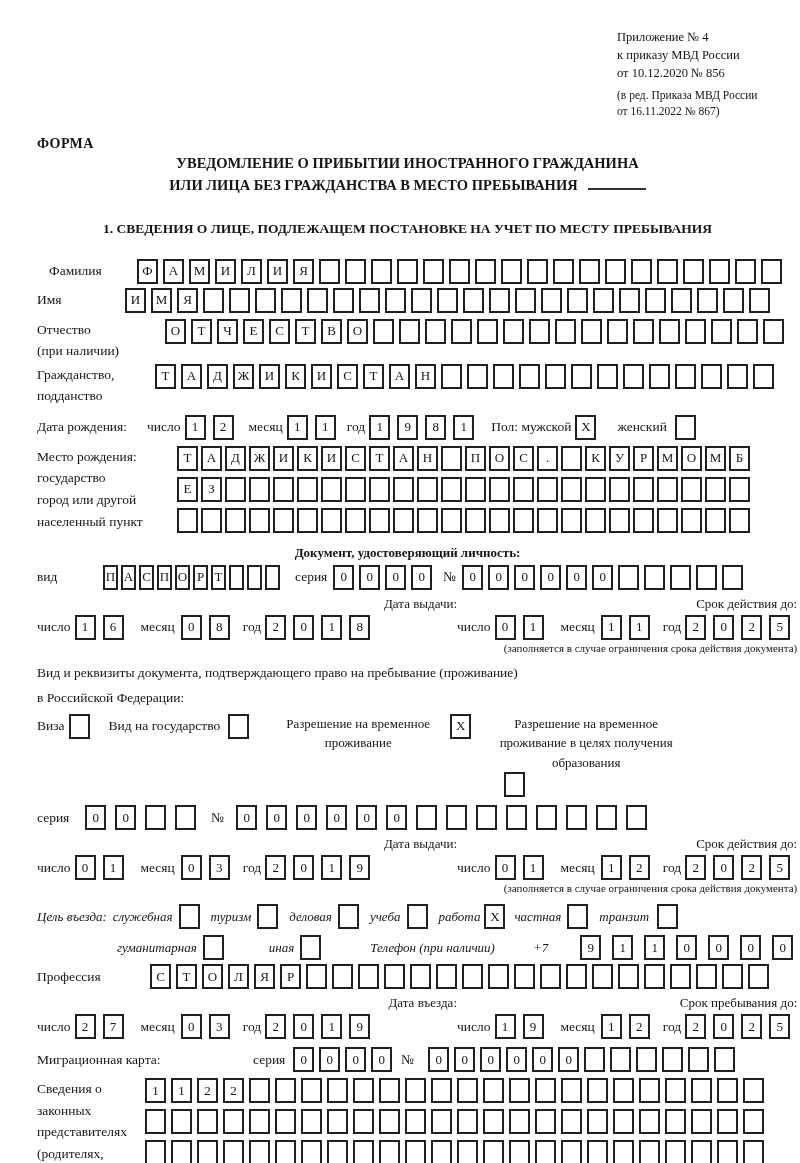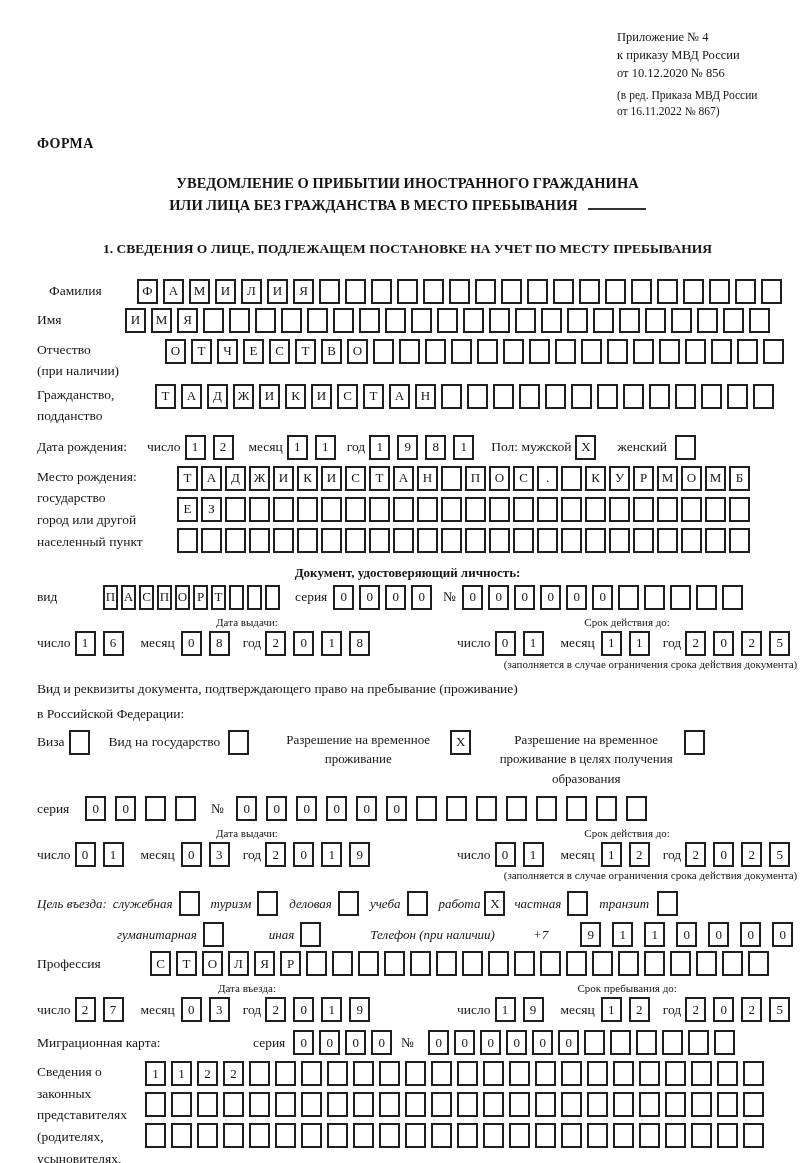--- a/index.html
+++ b/index.html
@@ -4,21 +4,21 @@
 <style>
   html,body{margin:0;padding:0;background:#e9e9e9;}
   .page{
     position:relative;width:800px;height:1163px;margin:0 auto;background:#fff;
     box-sizing:border-box;padding:28px 22px 0 37px;
     font-family:"Liberation Serif","DejaVu Serif",serif;color:#151515;overflow:hidden;
   }
   .hdr{margin-left:580px;font-size:12.5px;line-height:1.45;}
   .hdr-rev{margin-left:580px;font-size:11.5px;line-height:1.4;margin-top:5px;}
   .forma{text-align:left;font-weight:bold;font-size:14px;margin-top:16px;letter-spacing:.4px;}
-  .title{text-align:center;font-weight:bold;font-size:14.5px;line-height:1.55;margin-top:20px;}
+  .title{text-align:center;font-weight:bold;font-size:14.5px;line-height:1.55;}
   .title-underline{display:inline-block;width:58px;border-bottom:2px solid #333;margin-left:10px;height:14px;}
   .sec-heading{text-align:center;font-weight:bold;font-size:13.5px;margin-top:24px;}
 
   .row{display:flex;align-items:center;}
   .rowt{display:flex;align-items:flex-start;}
   .lbl{font-size:13.5px;white-space:nowrap;}
   .lblblock{font-size:13.5px;line-height:1.6;}
   .cells{display:inline-flex;flex-wrap:nowrap;}
   .cell{
     box-sizing:content-box;width:17px;height:21px;border:2px solid #1f1f1f;margin-right:5px;
@@ -43,21 +43,21 @@
   .ml4{margin-left:4px;} .ml6{margin-left:6px;} .ml8{margin-left:8px;}
   .ml10{margin-left:10px;} .ml12{margin-left:12px;} .ml14{margin-left:14px;}
   .ml16{margin-left:16px;} .ml20{margin-left:20px;}
   .ml48{margin-left:48px;}
   .mt2{margin-top:2px;} .mt4{margin-top:4px;} .mt6{margin-top:6px;} .mt8{margin-top:8px;}
 
   .doc-heading{text-align:center;font-weight:bold;font-size:13px;margin-top:6px;}
   .dates{display:flex;margin-top:6px;}
   .dcol.left{flex:0 0 420px;}
   .dcol.right{flex:1;}
-  .dhead{text-align:center;font-size:11px;}
+  .dhead{text-align:right;font-size:13px;}
   .dfields{display:flex;align-items:center;margin-top:3px;}
   .dnote{font-size:11px;text-align:right;margin-top:2px;white-space:nowrap;}
   .intro{font-size:13.5px;line-height:1.7;margin-top:8px;}
   .opt-row{display:flex;align-items:flex-start;margin-top:4px;}
   .opt-ml{font-size:13px;text-align:center;line-height:1.5;}
   .opt{display:flex;align-items:center;}
   .purpose-row{display:flex;align-items:center;margin-top:10px;}
   .purpose-row .lbl{font-size:13px;font-style:italic;}
   .cellrows .cells{margin-bottom:6px;}
 </style>
@@ -434,21 +434,21 @@
       <span class="cells ml8">
           <span class="cell"></span>
         </span>
     </span>
     <span class="opt ml20" style="align-items:flex-start;">
       <span class="opt-ml w168">Разрешение на временное проживание</span>
       <span class="cells ml8">
           <span class="cell">X</span>
         </span>
     </span>
-    <span class="opt ml20" style="align-items:flex-start;">
+    <span class="opt ml20" style="align-items:flex-start;flex-direction:column;">
       <span class="opt-ml" style="width:180px;">Разрешение на временное проживание в целях получения образования</span>
       <span class="cells ml8">
           <span class="cell"></span>
         </span>
     </span>
   </div>
 
   <div class="row mt8">
     <span class="lbl">серия</span>
     <span class="cells wide ml16">

